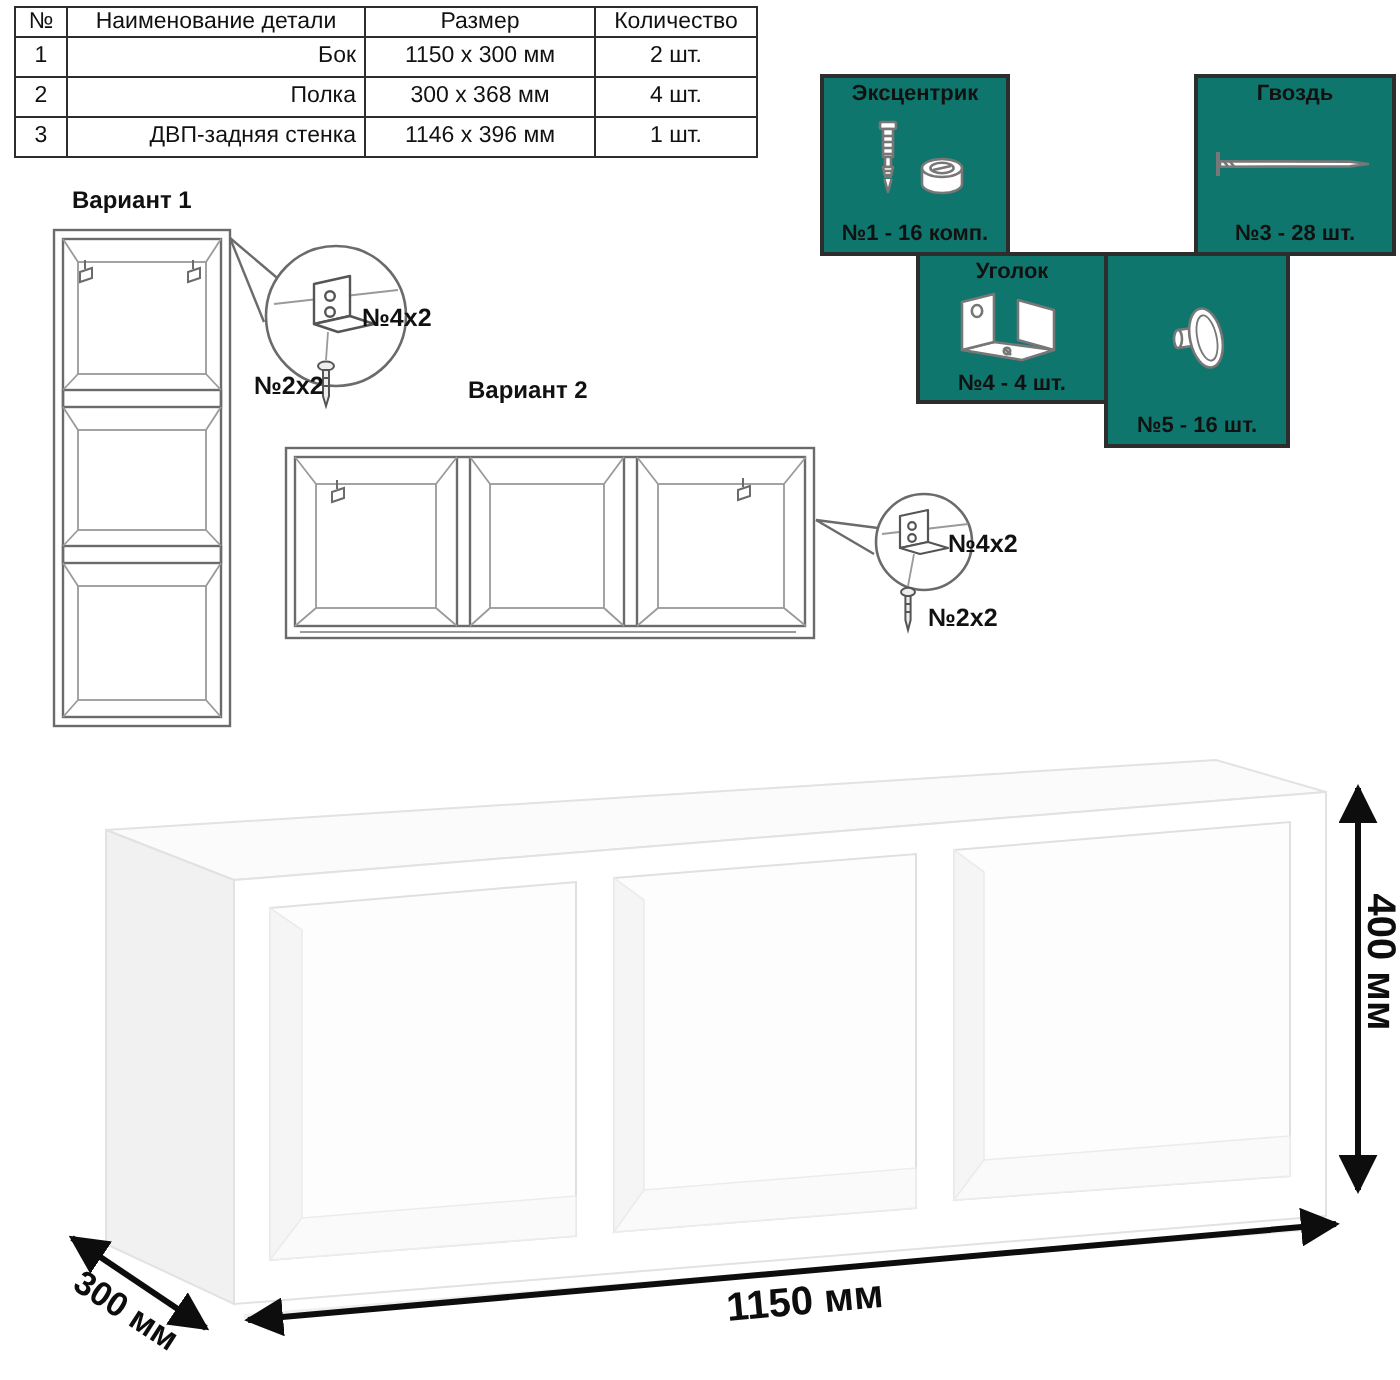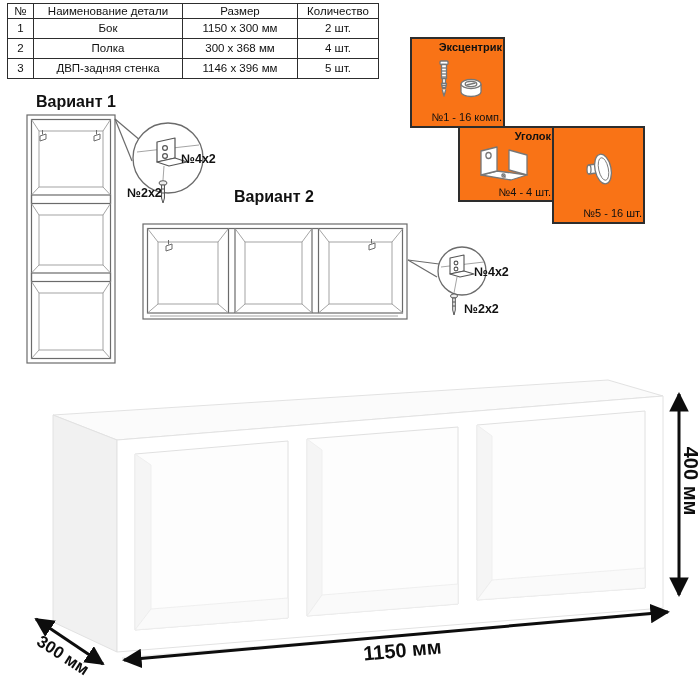--- a/index.html
+++ b/index.html
@@ -6,30 +6,30 @@
   #sheet{position:relative;width:700px;height:690px;background:#fff;
          font-family:"Liberation Sans",sans-serif;overflow:hidden}
 
   
   .parts-table{position:absolute;left:7px;top:3px;border-collapse:collapse;table-layout:fixed;background:#fff}
   .parts-table th,.parts-table td{border:1.5px solid #2d2d2d;font-size:11.5px;color:#111;
       padding:0 4px;line-height:1.1;font-weight:400;white-space:nowrap;overflow:hidden}
   .parts-table th{height:14px;text-align:center}
   .parts-table td{height:19px}
   .td-num,.td-size,.td-qty{text-align:center}
-  .td-name{text-align:center}
+  .td-name{text-align:right}
 
   
-  .hw-cell{position:absolute;border:2px solid #2d2d2d;background:#f97316;box-sizing:border-box;
-      display:flex;flex-direction:column;align-items:flex-end;padding:2px 1px}
+  .hw-cell{position:absolute;border:2px solid #2d2d2d;background:#0f766e;box-sizing:border-box;
+      display:flex;flex-direction:column;align-items:center;padding:2px 1px}
   .hw-title{font-size:11px;font-weight:700;text-align:center;line-height:1.12;color:#111}
   .hw-icon{flex:1;display:flex;align-items:center;justify-content:center;width:100%}
-  .hw-count{font-size:11px;font-weight:400;color:#111;margin-bottom:1px;white-space:nowrap}
-
-  .variant-title{position:absolute;font-size:16px;font-weight:700;color:#111;white-space:nowrap}
+  .hw-count{font-size:11px;font-weight:700;color:#111;margin-bottom:1px;white-space:nowrap}
+
+  .variant-title{position:absolute;font-size:12px;font-weight:700;color:#111;white-space:nowrap}
 
   .abs-svg{position:absolute}
 
   .draw{stroke:#6b6b6b;fill:none;stroke-width:1.2}
   .draw-thin{stroke:#9a9a9a;fill:none;stroke-width:0.9}
   .callout-text{font:700 12.5px "Liberation Sans",sans-serif;fill:#111}
   .dim-text{font-weight:700;font-family:"Liberation Sans",sans-serif;fill:#0d0d0d}
   .hwic{stroke:#777;fill:#fff;stroke-width:1.3;stroke-linejoin:round}
 </style>
 </head>
@@ -60,21 +60,21 @@
     <tr>
       <td class="td-num">2</td>
       <td class="td-name">Полка</td>
       <td class="td-size">300 х 368 мм</td>
       <td class="td-qty">4 шт.</td>
     </tr>
     <tr>
       <td class="td-num">3</td>
       <td class="td-name">ДВП-задняя стенка</td>
       <td class="td-size">1146 х 396 мм</td>
-      <td class="td-qty">5 шт.</td>
+      <td class="td-qty">1 шт.</td>
     </tr>
   </tbody>
     </table>
 
   <div class="hw-cell" style="left:410px;top:37px;width:95px;height:91px">
     <div class="hw-title">Эксцентрик</div>
     <div class="hw-icon">
       <svg width="64" height="44" viewBox="0 0 64 44">
         <g class="hwic">
           <rect x="14" y="1" width="8" height="3.5" rx="1"></rect>
@@ -94,20 +94,34 @@
           <ellipse cx="45" cy="24" rx="10" ry="4.5"></ellipse>
           <ellipse cx="45" cy="24" rx="5.8" ry="2.6"></ellipse>
           <line x1="40.5" y1="25" x2="49.5" y2="23"></line>
         </g>
       </svg>
     </div>
     <div class="hw-count">№1 - 16 комп.</div>
   </div>
 
 
+  <div class="hw-cell" style="left:597px;top:37px;width:101px;height:91px">
+    <div class="hw-title">Гвоздь</div>
+    <div class="hw-icon">
+      <svg width="86" height="20" viewBox="0 0 86 20">
+        <g class="hwic">
+          <line x1="4" y1="4" x2="4" y2="16" stroke-width="2"></line>
+          <path d="M5,8.6 L70,8.8 L79,10 L70,11.2 L5,11.4 Z"></path>
+          <line x1="7" y1="8.8" x2="9" y2="11.2"></line>
+          <line x1="10" y1="8.8" x2="12" y2="11.2"></line>
+        </g>
+      </svg>
+    </div>
+    <div class="hw-count">№3 - 28 шт.</div>
+  </div>
 
   <div class="hw-cell" style="left:458px;top:126px;width:96px;height:76px">
     <div class="hw-title">Уголок</div>
     <div class="hw-icon">
       <svg width="60" height="44" viewBox="0 0 60 44">
         <g class="hwic">
           <path d="M33,8 L51,13 L51,33 L33,28 Z"></path>
           <path d="M5,33 L21,29 L51,33 L35,38 Z"></path>
           <path d="M5,9 L21,5 L21,29 L5,33 Z"></path>
           <ellipse cx="12.5" cy="13.5" rx="2.6" ry="3"></ellipse>

